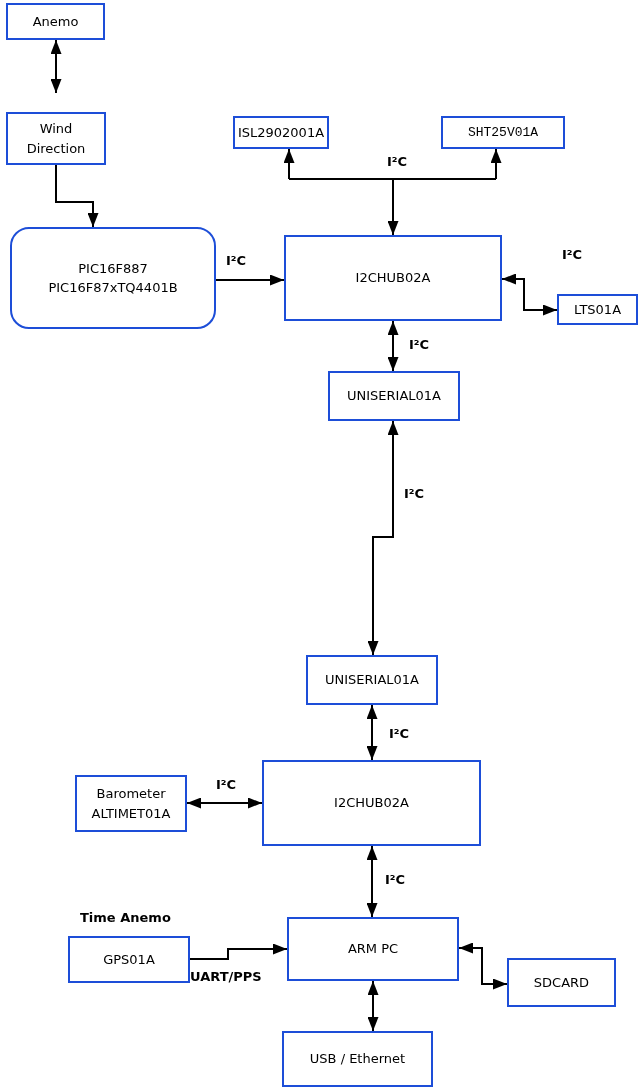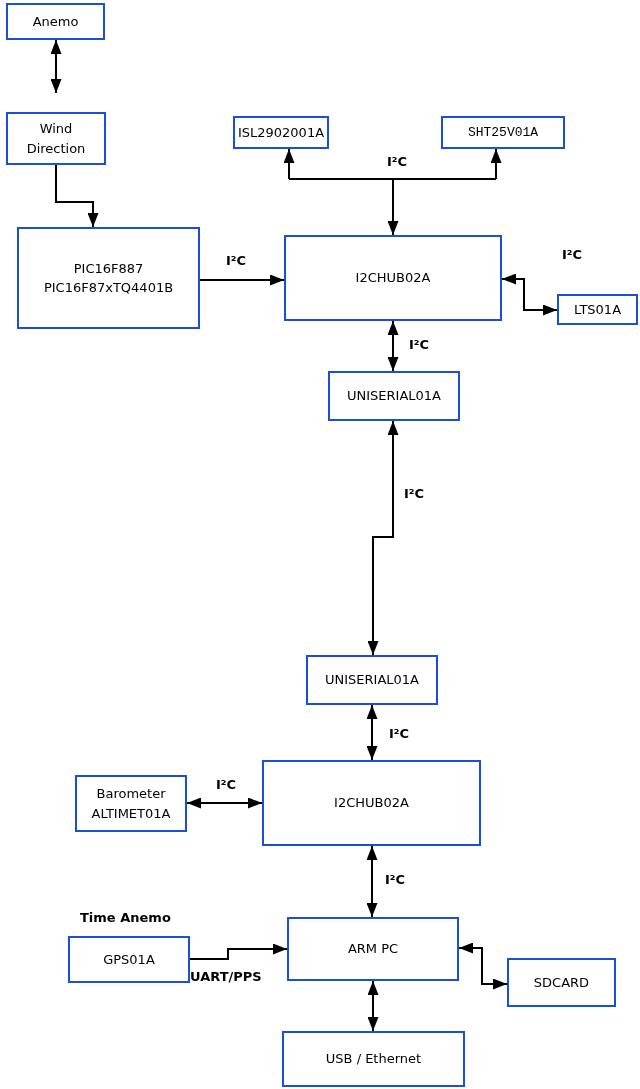--- a/index.html
+++ b/index.html
@@ -89,21 +89,21 @@
 
   <div class="box" style="left:6px; top:3px; width:99px; height:37px;">
     <span>Anemo</span>
   </div>
 
   <div class="box" style="left:6px; top:93px; width:100px; height:53px;margin-top:19px;">
     <span>Wind</span>
     <span>Direction</span>
   </div>
 
-  <div class="box" style="left:17px; top:227px; width:183px; height:102px;">
+  <div class="box" style="left:10px; top:227px; width:206px; height:102px;border-radius:19px;">
     <span>PIC16F887</span>
     <span>PIC16F87xTQ4401B</span>
   </div>
 
   <div class="box" style="left:233px; top:116px; width:96px; height:33px;">
     <span>ISL2902001A</span>
   </div>
 
   <div class="box" style="left:441px; top:116px; width:124px; height:33px;font-family:Liberation Mono, monospace;">
     <span>SHT25V01A</span>
@@ -139,21 +139,21 @@
   </div>
 
   <div class="box" style="left:68px; top:936px; width:122px; height:47px;">
     <span>GPS01A</span>
   </div>
 
   <div class="box" style="left:507px; top:958px; width:109px; height:49px;">
     <span>SDCARD</span>
   </div>
 
-  <div class="box" style="left:282px; top:1031px; width:183px; height:56px;">
+  <div class="box" style="left:282px; top:1031px; width:151px; height:56px;">
     <span>USB / Ethernet</span>
   </div>
 
   <div class="edge-label" style="left:387px; top:154px;">I²C</div>
   <div class="edge-label" style="left:226px; top:253px;">I²C</div>
   <div class="edge-label" style="left:562px; top:247px;">I²C</div>
   <div class="edge-label" style="left:409px; top:337px;">I²C</div>
   <div class="edge-label" style="left:404px; top:486px;">I²C</div>
   <div class="edge-label" style="left:389px; top:726px;">I²C</div>
   <div class="edge-label" style="left:385px; top:872px;">I²C</div>

